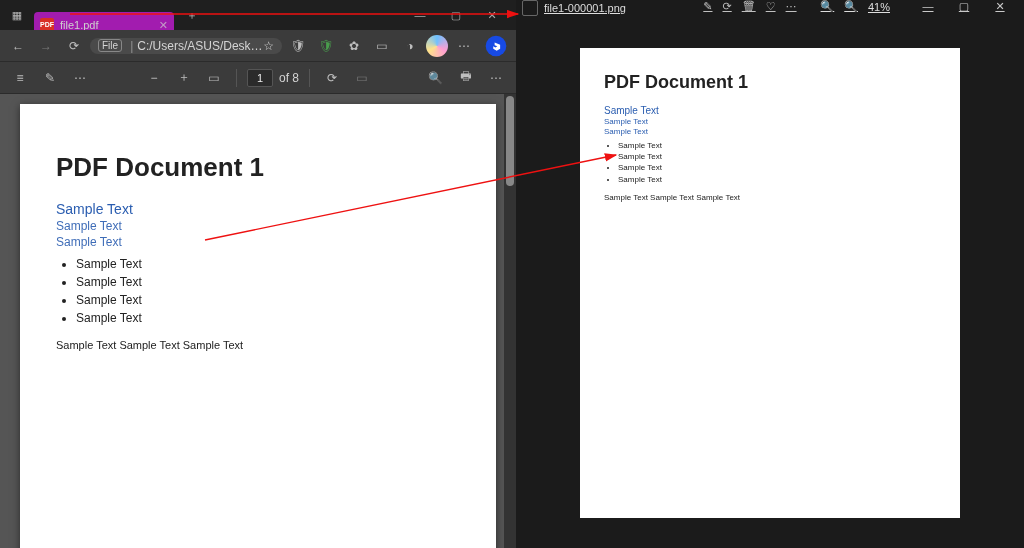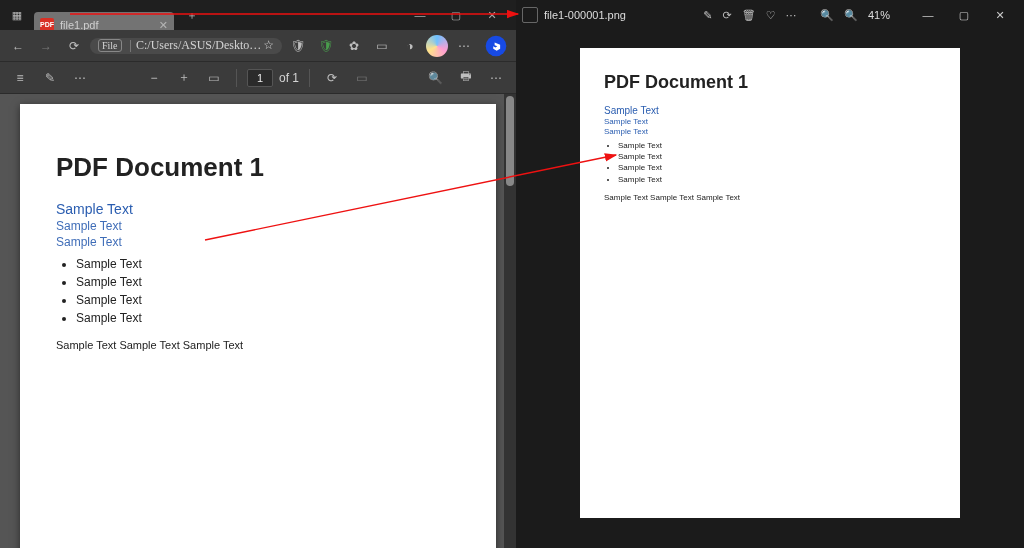--- a/index.html
+++ b/index.html
@@ -19,21 +19,21 @@
     display:flex; flex-direction:column;
   }
   .tabstrip {
     height:30px; background:#1f1f1f;
     display:flex; align-items:center; padding:0 6px;
     color:#cfcfcf; font-size:11px;
   }
   .tabstrip .win-icon, .tabstrip .tab, .tabstrip .newtab { display:flex; align-items:center; }
   .tabstrip .win-icon { width:22px; height:22px; justify-content:center; }
   .tab {
-    background:#737373; height:26px; margin:20px 2px 0 6px;
+    background:#a21caf; height:26px; margin:20px 2px 0 6px;
     padding:7px 6px; border-radius:4px 4px 0 0; min-width:140px;
   }
   .tab .pdf-badge{
     width:14px;height:14px;background:#d93025;color:#fff;
     font-size:7px;line-height:14px;text-align:center;border-radius:2px;margin-right:6px;
     font-weight:bold;
   }
   .tab-close { margin-left:auto; opacity:.7; }
   .newtab { width:24px; justify-content:center; margin-left:4px; }
   .tabstrip .spacer { flex:1; }
@@ -42,21 +42,21 @@
   svg.overlay { position:absolute; left:0; top:0; pointer-events:none; }
   
   .addrbar {
     height:32px; background:#3b3b3b; display:flex; align-items:center;
     padding:0 6px; gap:4px; color:#d4d4d4; font-size:12px;
     border-bottom:1px solid #2b2b2b;
   }
   .iconbtn { width:24px; height:24px; display:flex; align-items:center; justify-content:center; opacity:.85; }
   .url {
     flex:1; height:16px; background:#4a4a4a; border-radius:12px;
-    display:flex; align-items:center; padding:0 8px; min-width:0;font-family:Liberation Serif, serif;
+    display:flex; align-items:center; padding:0 8px; min-width:0;
   }
   .url .file-chip{ font-size:10px; padding:0 3px; border:1px solid #888; border-radius:3px; margin-right:4px;}
   .url .sep{ margin:0 4px; opacity:.5;}
   .url span.path{white-space:nowrap; overflow:hidden; text-overflow:ellipsis;}
   .url .star{ margin-left:auto; }
   .avatar {
     width:22px;height:22px;border-radius:50%;
     background: conic-gradient(#6ec1ff, #ff9ed2, #ffe28a, #6ec1ff);
   }
   .bing-btn{
@@ -92,22 +92,23 @@
   .pdfpage .para{font-size:11px;}
   
   .vscroll{position:absolute;right:0;top:0;width:12px;height:100%;background:#333;}
   .vscroll .thumb{width:8px;margin:2px auto;background:#888;border-radius:4px;height:90px;}
   
   .photos{
     flex:1; height:100%; background:#1b1b1b; display:flex; flex-direction:column;
     color:#ddd;
   }
   .photos-top{
-    height:30px; display:flex; align-items:center; padding:0 6px;
+    height:30px; display:flex; align-items:flex-start; padding:0 6px;
     font-size:11px;
+    text-decoration:underline;
   }
   .photos-top .title-wrap{display:flex;align-items:center; gap:6px;}
   .photos-top .p-icon{width:16px;height:16px;border:1px solid #888;border-radius:2px;opacity:.7;}
   .photos-top .toolbar{display:flex;align-items:center;gap:10px;margin-left:auto;opacity:.85;}
   .photos-top .zoom{display:flex;align-items:center;gap:10px;margin-left:24px;}
   .photos-top .wc{width:36px;text-align:center;opacity:.9;}
   .photos-canvas{
     flex:1; display:flex; align-items:flex-start; justify-content:center; padding-top:18px;
   }
   .preview{
@@ -170,21 +171,21 @@
     <div class="pdftoolbar">
       <div class="iconbtn u">≡</div>
       <div class="iconbtn u">✎</div>
       <div class="iconbtn u">⋯</div>
       <div class="spacerflex"></div>
       <div class="iconbtn u">−</div>
       <div class="iconbtn u">＋</div>
       <div class="iconbtn u">▭</div>
       <div class="div"></div>
       <input class="pagebox" value="1" style="">
-      <span>of 1</span>
+      <span>of 8</span>
       <div class="div"></div>
       <div class="iconbtn u">⟳</div>
       <div class="iconbtn u" style="opacity:.4;">▭</div>
       <div class="spacerflex"></div>
       <div class="iconbtn u">🔍</div>
       <div class="iconbtn u">🖶</div>
       <div class="iconbtn u">⋯</div>
     </div>
 
     <div class="pdfarea">

